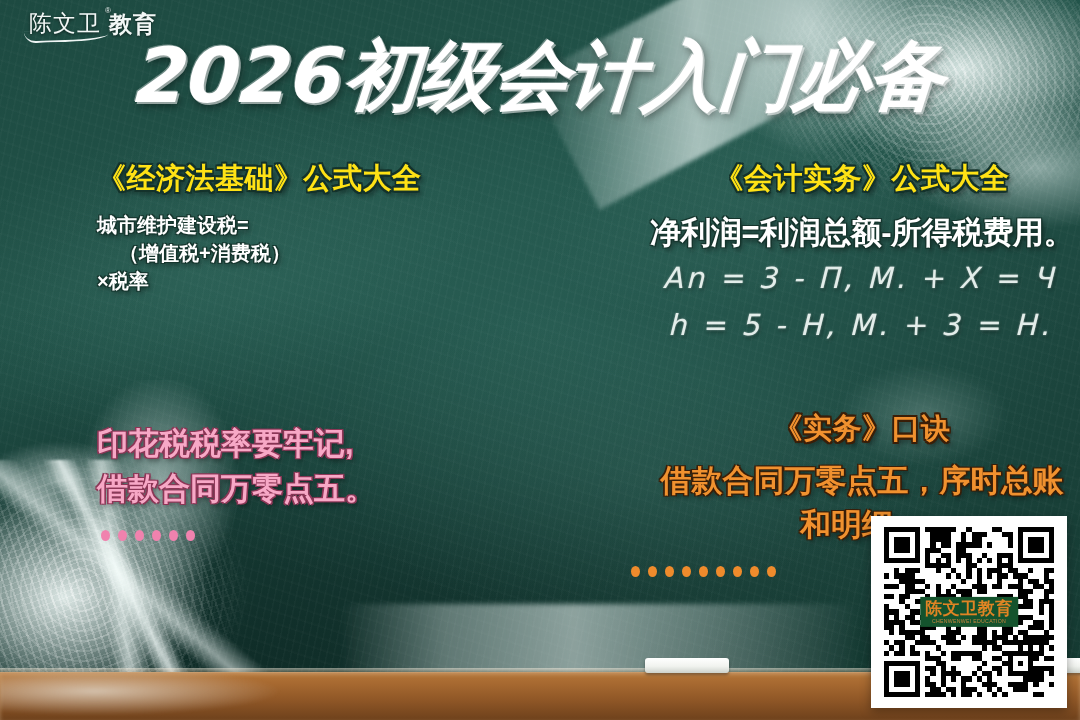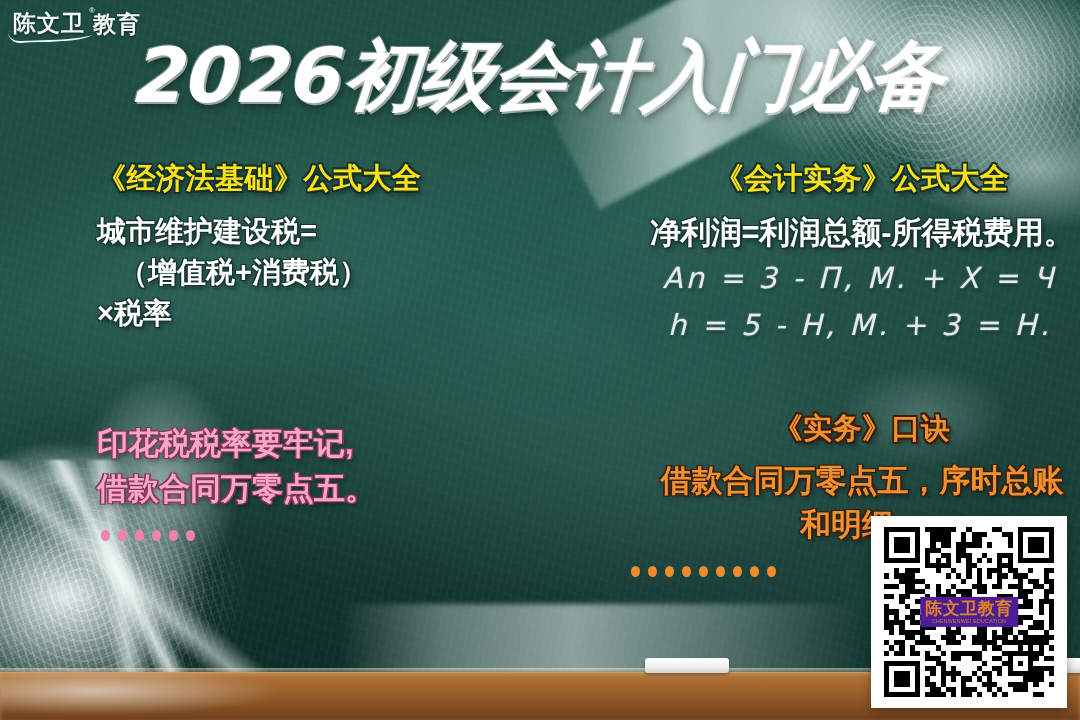--- a/index.html
+++ b/index.html
@@ -113,24 +113,25 @@
   }
 
   
   .logo {
     position:absolute; left:10px; top:8px;
     display:flex; align-items:center; gap:5px;
     z-index:30;
   }
   .logo-mark {
     position:relative;
-    font-size:23px; font-weight:700; color:#f2f7f6;
+    font-size:23px; font-weight:400; color:#f2f7f6;
     letter-spacing:1px;
     text-shadow:0 1px 3px rgba(0,0,0,.6);
     padding:0 3px 2px 3px;
+    margin-left:16px;
   }
   .logo-mark::after{
     content:"";
     position:absolute; left:-2px; right:-4px; bottom:-1px; height:10px;
     border-bottom:2.5px solid #eef5f4;
     border-radius:0 0 60% 14px;
     transform:rotate(-2deg);
   }
   .logo-reg {
     position:absolute; right:-8px; top:-2px;
@@ -191,21 +192,21 @@
     text-shadow:
       -1.6px -1.6px 0 #3a1e08,  1.6px -1.6px 0 #3a1e08,
       -1.6px  1.6px 0 #3a1e08,  1.6px  1.6px 0 #3a1e08,
       -1.6px 0 0 #3a1e08, 1.6px 0 0 #3a1e08, 0 -1.6px 0 #3a1e08, 0 1.6px 0 #3a1e08,
        3px 4px 5px rgba(0,0,0,.55);
   }
 
   .formula-block { margin-top:14px; }
 
   .f-line {
-    font-size:29px;
+    font-size:20px;
     font-weight:800;
     line-height:1.42;
     color:#ffffff;
     white-space:nowrap;
     text-shadow:
       -1.3px -1.3px 0 #16352d, 1.3px -1.3px 0 #16352d,
       -1.3px  1.3px 0 #16352d, 1.3px  1.3px 0 #16352d,
        2px 3px 5px rgba(0,0,0,.5);
   }
   .f-line.indent { padding-left:22px; }
@@ -266,21 +267,21 @@
     background:#ffffff;
     padding:11px;
     z-index:40;
     box-shadow:0 3px 10px rgba(0,0,0,.35);
   }
   .qr-canvas { position:relative; width:100%; height:100%; }
   .qr-canvas svg { display:block; width:100%; height:100%; }
   .qr-logo {
     position:absolute; left:50%; top:50%;
     transform:translate(-50%,-50%);
-    background:#4c1d95;
+    background:#14532d;
     padding:3px 5px;
     text-align:center;
     line-height:1;
   }
   .qr-logo-main {
     font-size:17px; font-weight:900; color:#e08424; letter-spacing:.5px;
     white-space:nowrap;
   }
   .qr-logo-sub {
     font-size:5.2px; color:#c8873e; letter-spacing:.3px; margin-top:2px;

